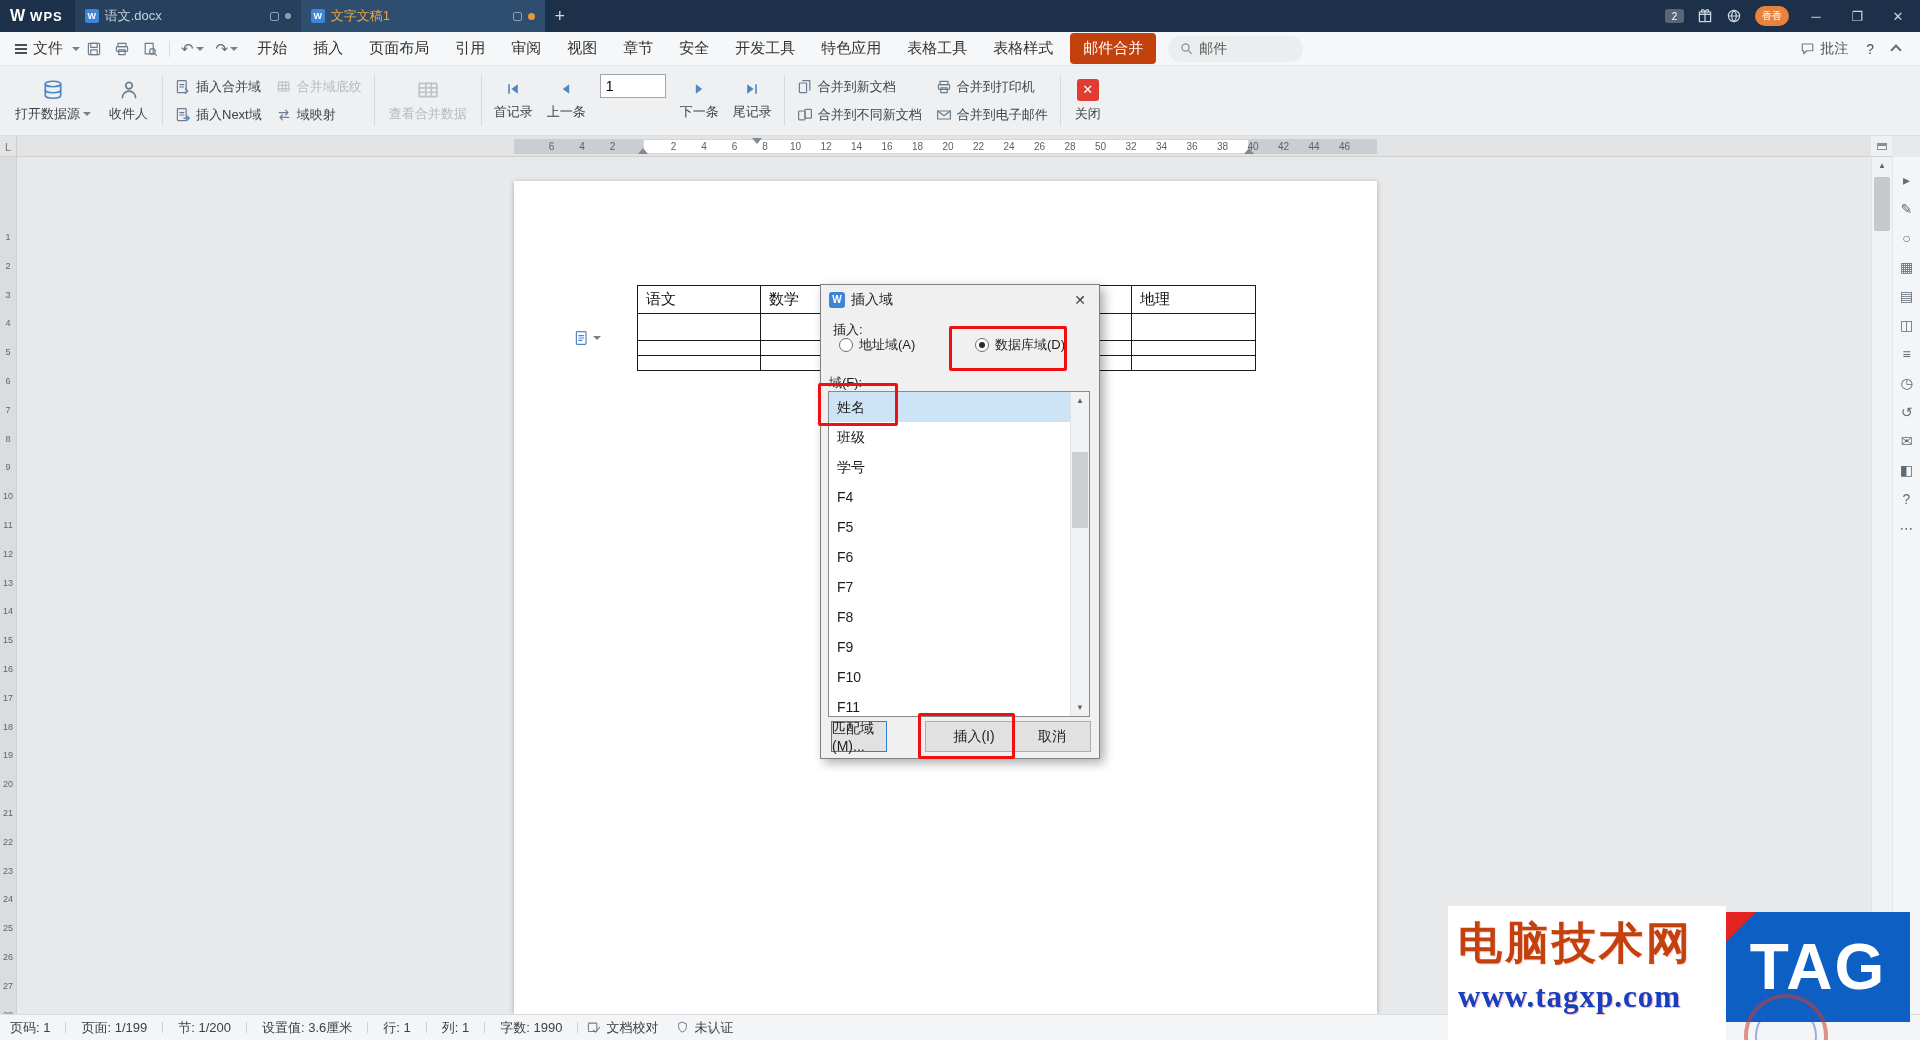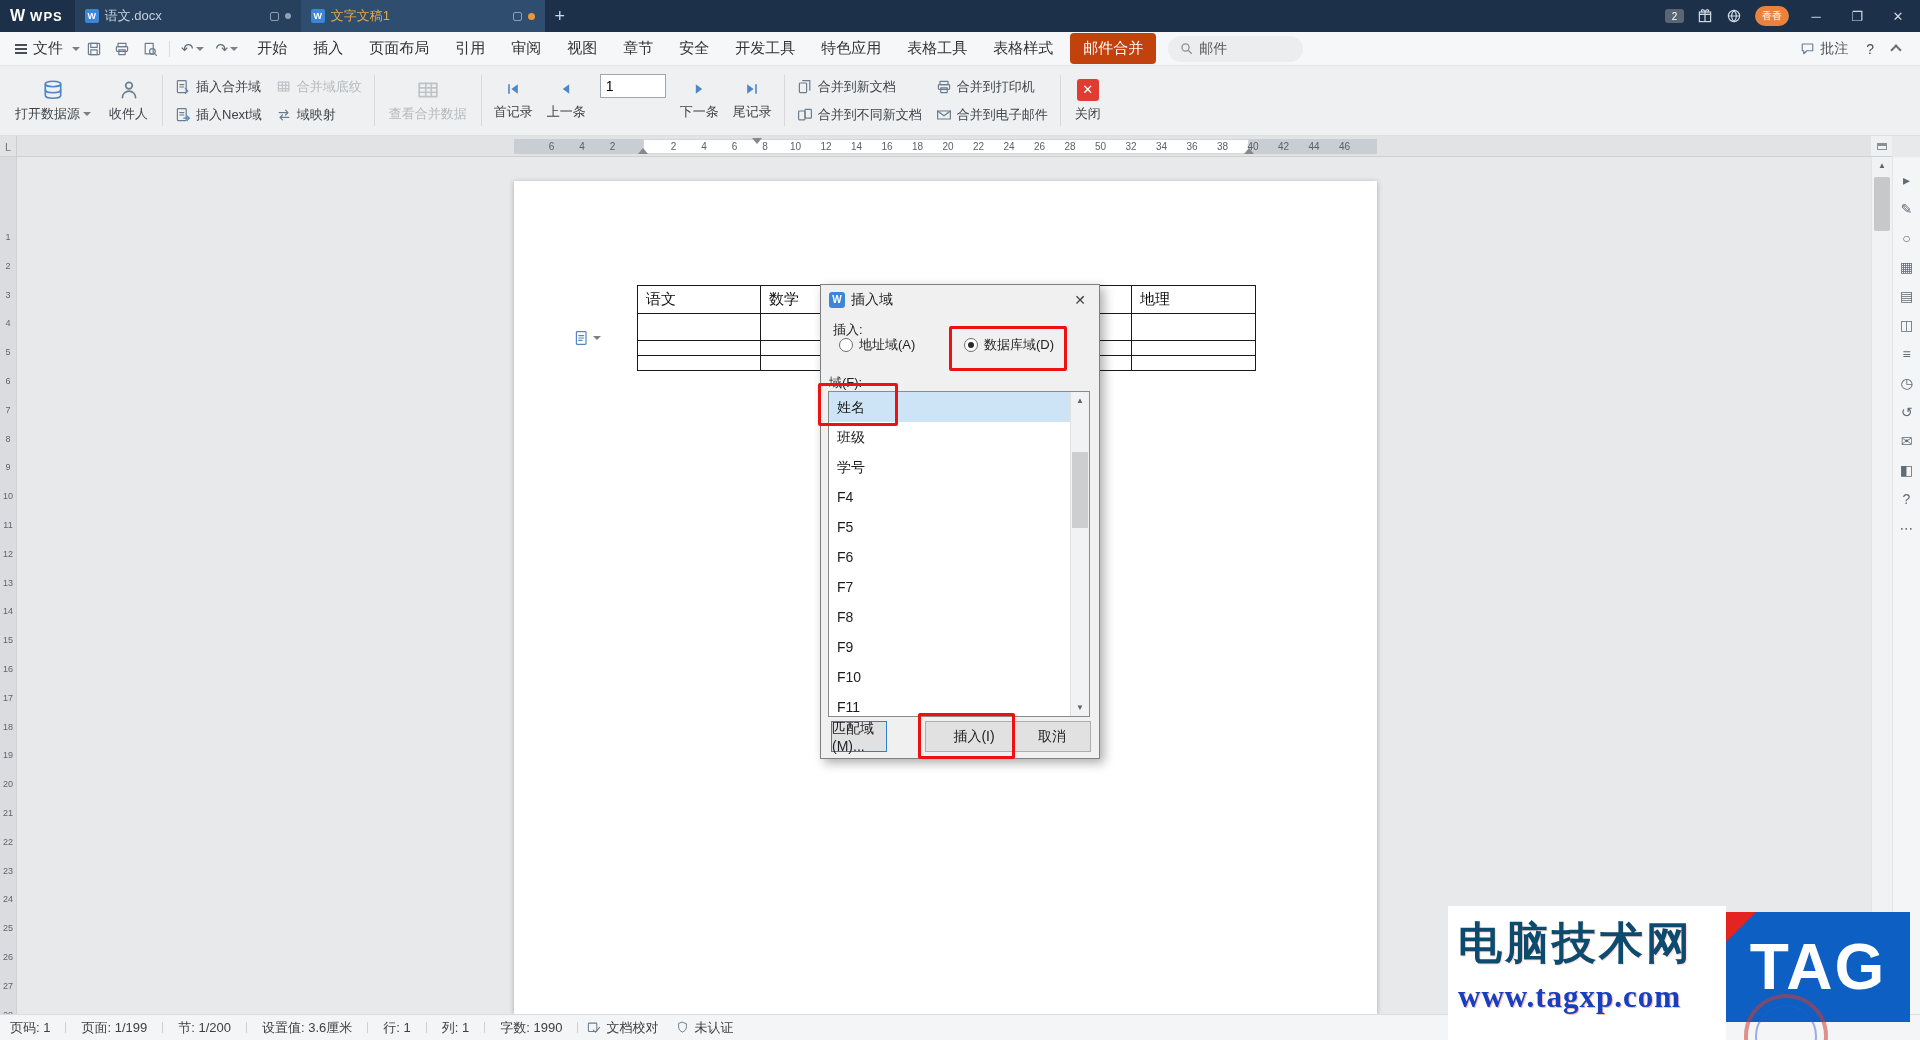--- a/index.html
+++ b/index.html
@@ -156,21 +156,21 @@
   .sb-flag{display:flex;align-items:center;gap:5px;margin-right:18px;}
   .sb-right{margin-left:auto;margin-right:218px;display:flex;align-items:center;gap:9px;}
   .zoom-track{width:70px;height:3px;background:#c7c9cb;position:relative;border-radius:2px;}
   .zoom-knob{position:absolute;left:58%;top:50%;transform:translate(-50%,-50%);width:10px;height:10px;
     background:#fff;border:1px solid #9a9fa4;border-radius:50%;}
   .zoom-pm{font-size:14px;color:#55595d;}
 
   
   .watermark{position:absolute;left:1448px;top:906px;width:472px;height:134px;z-index:100;}
   .wm-text{position:absolute;left:0;top:0;width:278px;height:134px;background:#fff;padding:8px 0 0 10px;}
-  .wm-title{font-size:44px;font-weight:bold;color:#0c4a6e;letter-spacing:3px;white-space:nowrap;
+  .wm-title{font-size:44px;font-weight:bold;color:#c2410c;letter-spacing:3px;white-space:nowrap;
     text-shadow:1px 1px 0 #ffd9d9;}
   .wm-url{font-family:"Liberation Serif","DejaVu Serif",serif;font-size:31px;font-weight:bold;
     color:#1640c0;letter-spacing:1px;text-shadow:1px 1px 0 #f5b9b9;margin-top:6px;}
   .wm-logo{position:absolute;left:278px;top:6px;width:184px;height:110px;background:#0d5fc4;
     display:flex;align-items:center;justify-content:center;overflow:hidden;}
   .wm-logo::before{content:'';position:absolute;left:0;top:0;border-top:30px solid #e32420;
     border-right:30px solid transparent;}
   .wm-logo-text{font-size:64px;font-weight:bold;color:#fff;letter-spacing:2px;}
   .wm-stamp{position:absolute;left:296px;top:88px;width:84px;height:84px;border-radius:50%;
     border:4px solid rgba(205,60,50,.55);}
@@ -586,21 +586,21 @@
       <div class="dlg-title">
         <span class="dlg-app-icon">W</span>
         <span>插入域</span>
         <span class="dlg-close">✕</span>
       </div>
       <div class="abs" style="left:12px;top:36px;">插入:</div>
       <div class="radio-item abs" style="left:18px;top:51px;">
         <span class="radio"></span>
         <span>地址域(A)</span>
       </div>
-      <div class="radio-item abs" style="left:143px;top:51px;justify-content:space-between;">
+      <div class="radio-item abs" style="left:154px;top:51px;justify-content:space-between;">
         <span class="radio sel"></span>
         <span>数据库域(D)</span>
       </div>
       <div class="abs" style="left:8px;top:89px;">域(F):</div>
 
       <div class="fld-list">
         <div id="field-list-items">
             <div class="fld-item selected">姓名</div>
             <div class="fld-item">班级</div>
             <div class="fld-item">学号</div>

